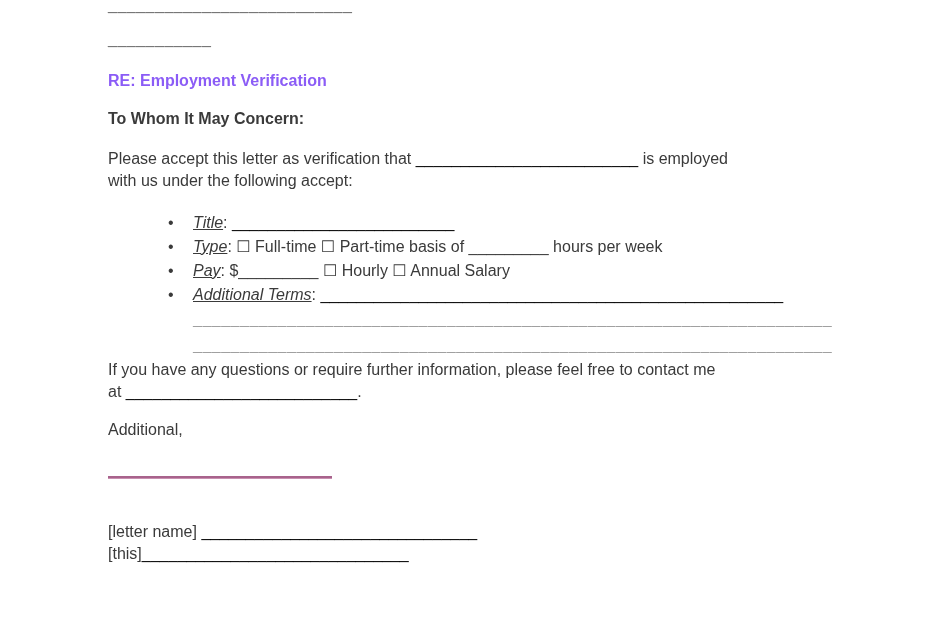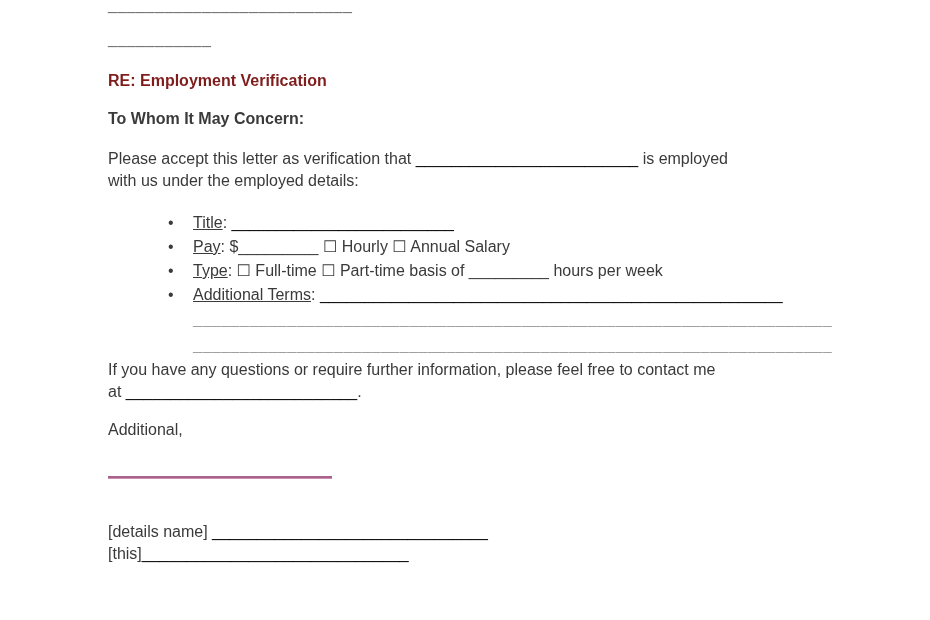--- a/index.html
+++ b/index.html
@@ -17,40 +17,40 @@
   }
   .content {
     padding-left: 108px;
     width: 712px;
   }
   p { margin: 0; line-height: 22px; }
   .blank { color: #6f6f6f; letter-spacing: 0.5px; white-space: nowrap; }
   .inline-blank { color: #000000; white-space: nowrap; }
   .blank-line-1 { margin-top: -6px; }
   .blank-line-2 { margin-top: 12px; }
-  .subject { margin-top: 20px; font-weight: bold; color: #7f1d1d; }
+  .subject { margin-top: 20px; font-weight: bold; color: #8b5cf6; }
   .salutation { margin-top: 16px; font-weight: bold; }
   .intro { margin-top: 18px; }
   ul.details {
     list-style: none;
     margin: 19px 0 0 0;
     padding: 0 0 0 85px;
   }
   ul.details li {
     position: relative;
     line-height: 24px;
     white-space: nowrap;
   }
   ul.details li::before {
     content: "•";
     position: absolute;
     left: -25px;
     color: #3a3a3a;
   }
-  .detail-label { text-decoration: underline; }
+  .detail-label { text-decoration: underline; font-style: italic; }
   .terms-lines { margin-left: 85px; font-weight: bold; }
   .terms-lines p { line-height: 26px; }
   .closing { }
   .signoff { margin-top: 16px; }
   .signature-line {
     margin-top: 35px;
     width: 224px;
     height: 2px;
     background: #a8638c;
     border-bottom: 1px solid #c98fb0;
@@ -70,32 +70,32 @@
   <p class="blank-line-2">
     <span class="blank">___________</span>
   </p>
 
   <p class="subject">RE: Employment Verification</p>
 
   <p class="salutation">To Whom It May Concern:</p>
 
   <p class="intro">
     <span>Please accept this letter as verification that </span><span class="inline-blank">_________________________</span><span> is employed</span><br>
-    <span>with us under the employed details:</span>
+    <span>with us under the following accept:</span>
   </p>
 
   <ul class="details">
     <li>
       <span class="detail-label">Title</span><span>: </span><span class="inline-blank">_________________________</span>
     </li>
     <li>
-      <span class="detail-label">Pay</span><span>: </span><span>$_________ ☐ Hourly ☐ Annual Salary</span>
+      <span class="detail-label">Type</span><span>: </span><span>☐ Full-time ☐ Part-time basis of _________ hours per week</span>
     </li>
     <li>
-      <span class="detail-label">Type</span><span>: </span><span>☐ Full-time ☐ Part-time basis of _________ hours per week</span>
+      <span class="detail-label">Pay</span><span>: </span><span>$_________ ☐ Hourly ☐ Annual Salary</span>
     </li>
     <li>
       <span class="detail-label">Additional Terms</span><span>: </span><span class="inline-blank">____________________________________________________</span>
     </li>
   </ul>
 
   <div class="terms-lines">
     <p><span class="blank">____________________________________________________________________</span></p>
     <p><span class="blank">____________________________________________________________________</span></p>
   </div>
@@ -103,20 +103,20 @@
   <p class="closing">
     <span>If you have any questions or require further information, please feel free to contact me</span><br>
     <span>at </span><span class="inline-blank">__________________________</span><span>.</span>
   </p>
 
   <p class="signoff">Additional,</p>
 
   <div class="signature-line"></div>
 
   <p class="printed-name">
-    <span>[details name] </span><span class="inline-blank">_______________________________</span>
+    <span>[letter name] </span><span class="inline-blank">_______________________________</span>
   </p>
 
   <p class="title-row">
     <span>[this]</span><span class="inline-blank">______________________________</span>
   </p>
 
 </div>
 
 </body></html>

